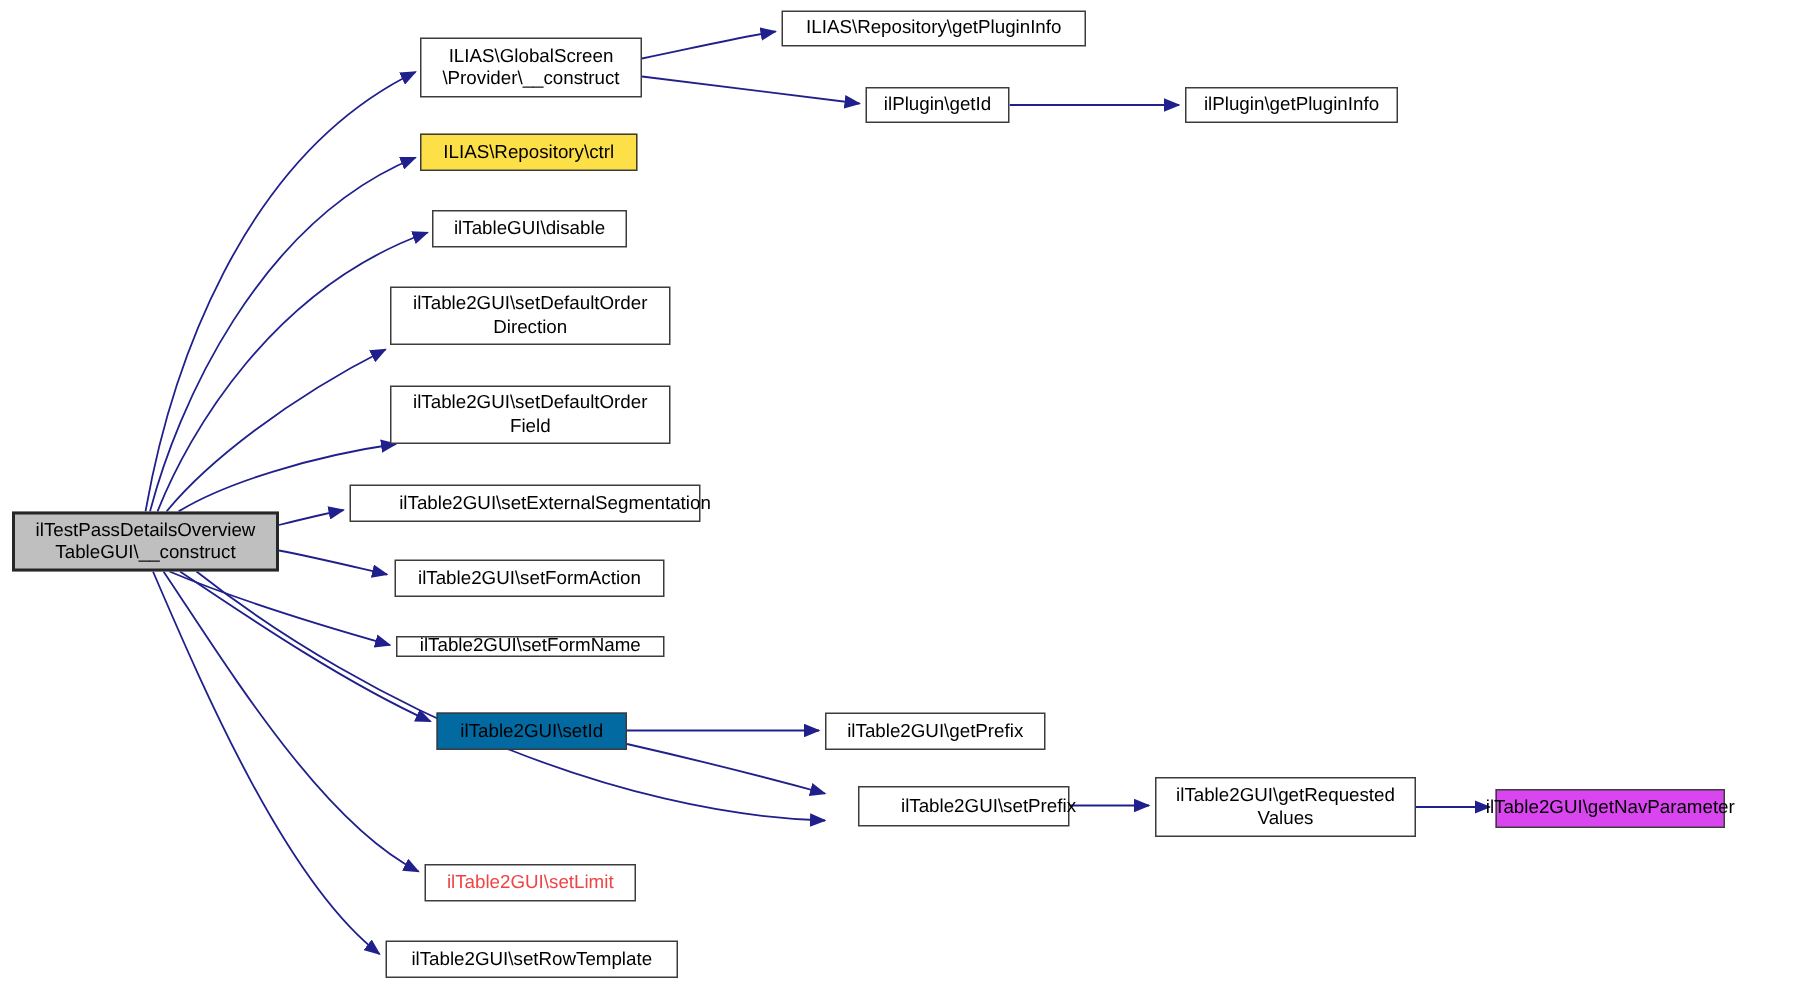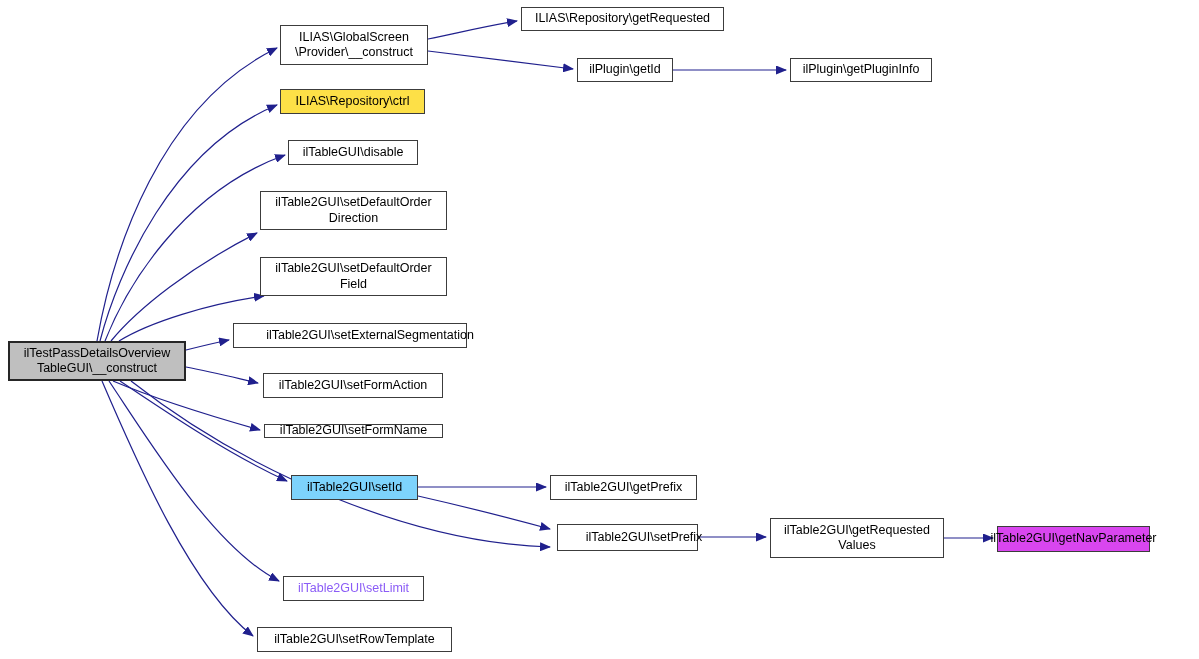--- a/index.html
+++ b/index.html
@@ -87,21 +87,21 @@
   <div id="node-layer">
       <div class="node root" style="left: 8px; top: 341px; width: 178px; height: 40px; background: rgb(191, 191, 191); color: rgb(0, 0, 0);">
         <span class="line">ilTestPassDetailsOverview</span>
         <span class="line">TableGUI\__construct</span>
       </div>
       <div class="node" style="left: 280px; top: 25px; width: 148px; height: 40px; background: rgb(255, 255, 255); border-color: rgb(60, 60, 60); color: rgb(0, 0, 0);">
         <span class="line">ILIAS\GlobalScreen</span>
         <span class="line">\Provider\__construct</span>
       </div>
       <div class="node" style="left: 521px; top: 7px; width: 203px; height: 24px; background: rgb(255, 255, 255); border-color: rgb(60, 60, 60); color: rgb(0, 0, 0);">
-        <span class="line">ILIAS\Repository\getRequested</span>
+        <span class="line">ILIAS\Repository\getPluginInfo</span>
       </div>
       <div class="node" style="left: 577px; top: 58px; width: 96px; height: 24px; background: rgb(255, 255, 255); border-color: rgb(60, 60, 60); color: rgb(0, 0, 0);">
         <span class="line">ilPlugin\getId</span>
       </div>
       <div class="node" style="left: 790px; top: 58px; width: 142px; height: 24px; background: rgb(255, 255, 255); border-color: rgb(60, 60, 60); color: rgb(0, 0, 0);">
         <span class="line">ilPlugin\getPluginInfo</span>
       </div>
       <div class="node" style="left: 280px; top: 89px; width: 145px; height: 25px; background: #fde047; border-color: rgb(60, 60, 60); color: rgb(0, 0, 0);">
         <span class="line">ILIAS\Repository\ctrl</span>
       </div>
@@ -118,33 +118,33 @@
       </div>
       <div class="node" style="left: 233px; top: 323px; width: 234px; height: 25px; background: rgb(255, 255, 255); border-color: rgb(60, 60, 60); color: rgb(0, 0, 0); padding-left: 40px;">
         <span class="line">ilTable2GUI\setExternalSegmentation</span>
       </div>
       <div class="node" style="left: 263px; top: 373px; width: 180px; height: 25px; background: rgb(255, 255, 255); border-color: rgb(60, 60, 60); color: rgb(0, 0, 0);">
         <span class="line">ilTable2GUI\setFormAction</span>
       </div>
       <div class="node" style="left: 264px; top: 424px; width: 179px; height: 14px; background: rgb(255, 255, 255); border-color: rgb(60, 60, 60); color: rgb(0, 0, 0);">
         <span class="line">ilTable2GUI\setFormName</span>
       </div>
-      <div class="node" style="left: 291px; top: 475px; width: 127px; height: 25px; background: #7dd3fc; border-color: rgb(60, 60, 60); color: rgb(0, 0, 0);">
+      <div class="node" style="left: 291px; top: 475px; width: 127px; height: 25px; background: #0369a1; border-color: rgb(60, 60, 60); color: rgb(0, 0, 0);">
         <span class="line">ilTable2GUI\setId</span>
       </div>
-      <div class="node" style="left: 283px; top: 576px; width: 141px; height: 25px; background: rgb(255, 255, 255); border-color: rgb(60, 60, 60); color: #8b5cf6;">
+      <div class="node" style="left: 283px; top: 576px; width: 141px; height: 25px; background: rgb(255, 255, 255); border-color: rgb(60, 60, 60); color: #ef4444;">
         <span class="line">ilTable2GUI\setLimit</span>
       </div>
       <div class="node" style="left: 257px; top: 627px; width: 195px; height: 25px; background: rgb(255, 255, 255); border-color: rgb(60, 60, 60); color: rgb(0, 0, 0);">
         <span class="line">ilTable2GUI\setRowTemplate</span>
       </div>
       <div class="node" style="left: 550px; top: 475px; width: 147px; height: 25px; background: rgb(255, 255, 255); border-color: rgb(60, 60, 60); color: rgb(0, 0, 0);">
         <span class="line">ilTable2GUI\getPrefix</span>
       </div>
-      <div class="node" style="left: 557px; top: 524px; width: 141px; height: 27px; background: rgb(255, 255, 255); border-color: rgb(60, 60, 60); color: rgb(0, 0, 0); padding-left: 33px;">
+      <div class="node" style="left: 572px; top: 524px; width: 141px; height: 27px; background: rgb(255, 255, 255); border-color: rgb(60, 60, 60); color: rgb(0, 0, 0); padding-left: 33px;">
         <span class="line">ilTable2GUI\setPrefix</span>
       </div>
       <div class="node" style="left: 770px; top: 518px; width: 174px; height: 40px; background: rgb(255, 255, 255); border-color: rgb(60, 60, 60); color: rgb(0, 0, 0);">
         <span class="line">ilTable2GUI\getRequested</span>
         <span class="line">Values</span>
       </div>
       <div class="node" style="left: 997px; top: 526px; width: 153px; height: 26px; background: #d946ef; border-color: rgb(60, 60, 60); color: rgb(0, 0, 0);">
         <span class="line">ilTable2GUI\getNavParameter</span>
       </div>
     </div>

